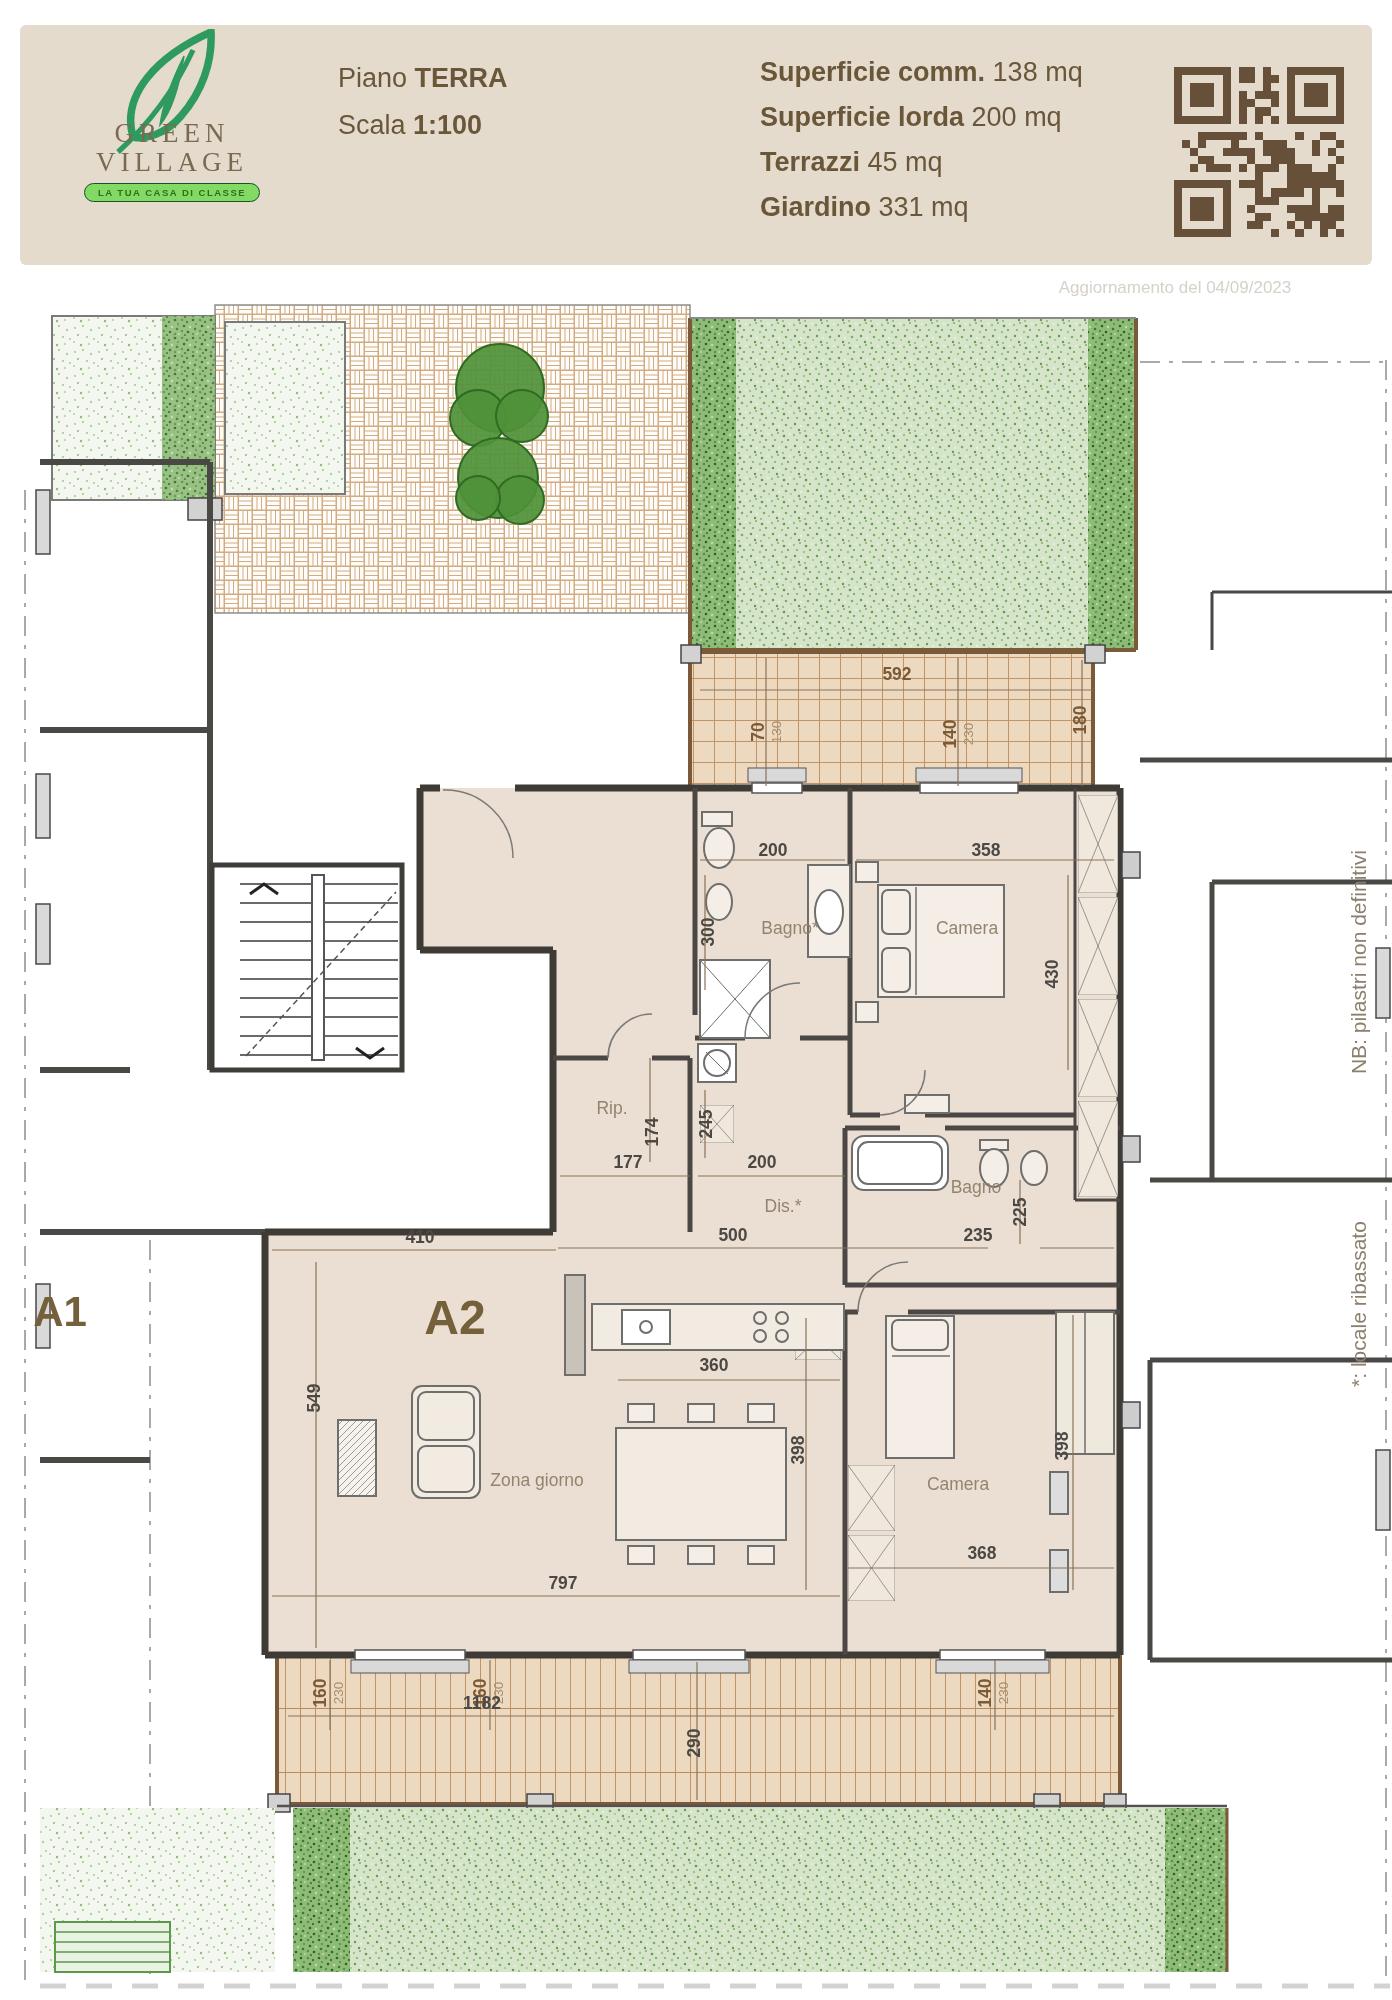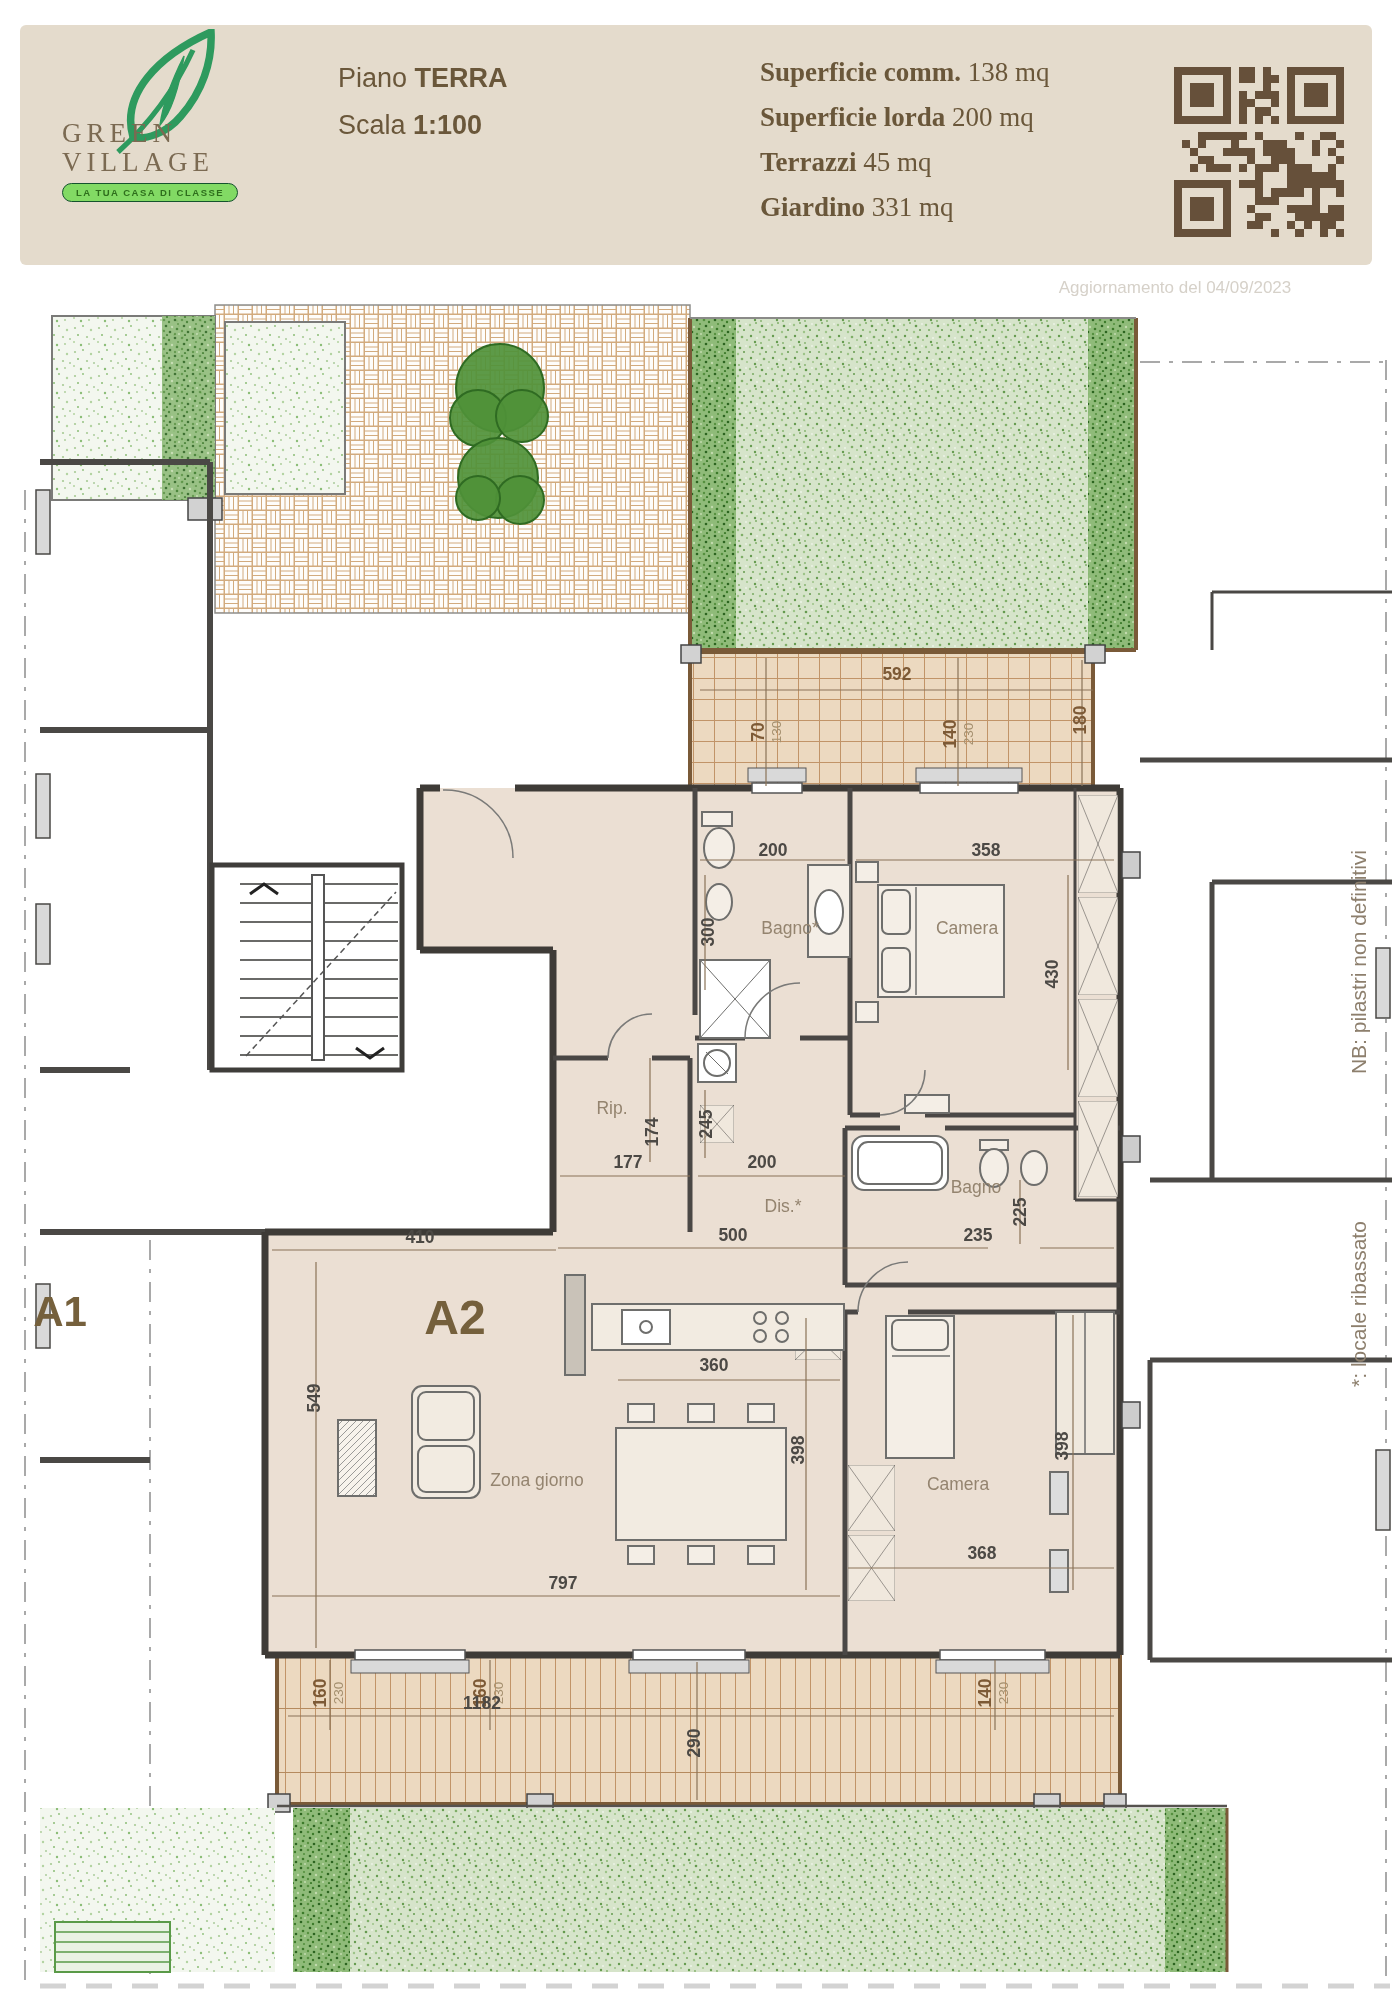--- a/index.html
+++ b/index.html
@@ -1,36 +1,36 @@
 <!DOCTYPE html>
 <html><head>
 <meta charset="utf-8">
 <style>
   html,body{margin:0;padding:0;background:#fff;}
   #page{position:relative;width:1392px;height:2000px;background:#fff;overflow:hidden;
         font-family:"Liberation Sans",sans-serif;}
   
   #hdr{position:absolute;left:20px;top:25px;width:1352px;height:240px;background:#e4dbcc;
        border-radius:6px;}
-  #logo{position:absolute;left:42px;top:4px;width:220px;text-align:left;}
+  #logo{position:absolute;left:42px;top:4px;width:220px;text-align:center;}
   #logo svg{display:block;margin:0 auto;}
   .logo-word{font-family:"Liberation Serif",serif;color:#7b6a52;font-size:27px;
              letter-spacing:5px;line-height:1.06;}
   #logo .w1{margin-top:-36px;}
   .pill{display:inline-block;margin-top:7px;padding:3px 13px;background:#82da64;
         border:1px solid #14532d;border-radius:10px;color:#2e6e1c;font-size:9.5px;
         font-weight:bold;letter-spacing:1.5px;}
   #titleblock{position:absolute;left:318px;top:26px;color:#6a573a;}
   .t1{font-size:37px;font-weight:bold;}
   .t1 .big{font-size:50px;font-weight:800;color:#5c4a2e;}
   .t2{font-size:27px;margin-top:12px;}
   .t3{font-size:27px;margin-top:16px;}
   .bold{font-weight:bold;}
   #stats{position:absolute;left:740px;top:32px;color:#6a573a;font-size:27px;}
-  #stats .row{margin-bottom:14px;white-space:nowrap;font-family:Liberation Serif, serif;}
+  #stats .row{margin-bottom:14px;white-space:nowrap;}
   #stats .lbl{font-weight:bold;}
   #qr{position:absolute;left:1154px;top:42px;width:170px;height:170px;}
   
   #upnote{position:absolute;left:1000px;top:278px;width:350px;text-align:center;
           font-size:17px;color:#d6d1c9;}
   #plan{position:absolute;left:0;top:300px;}
   text{font-family:"Liberation Sans",sans-serif;}
 </style>
 </head>
 <body>

